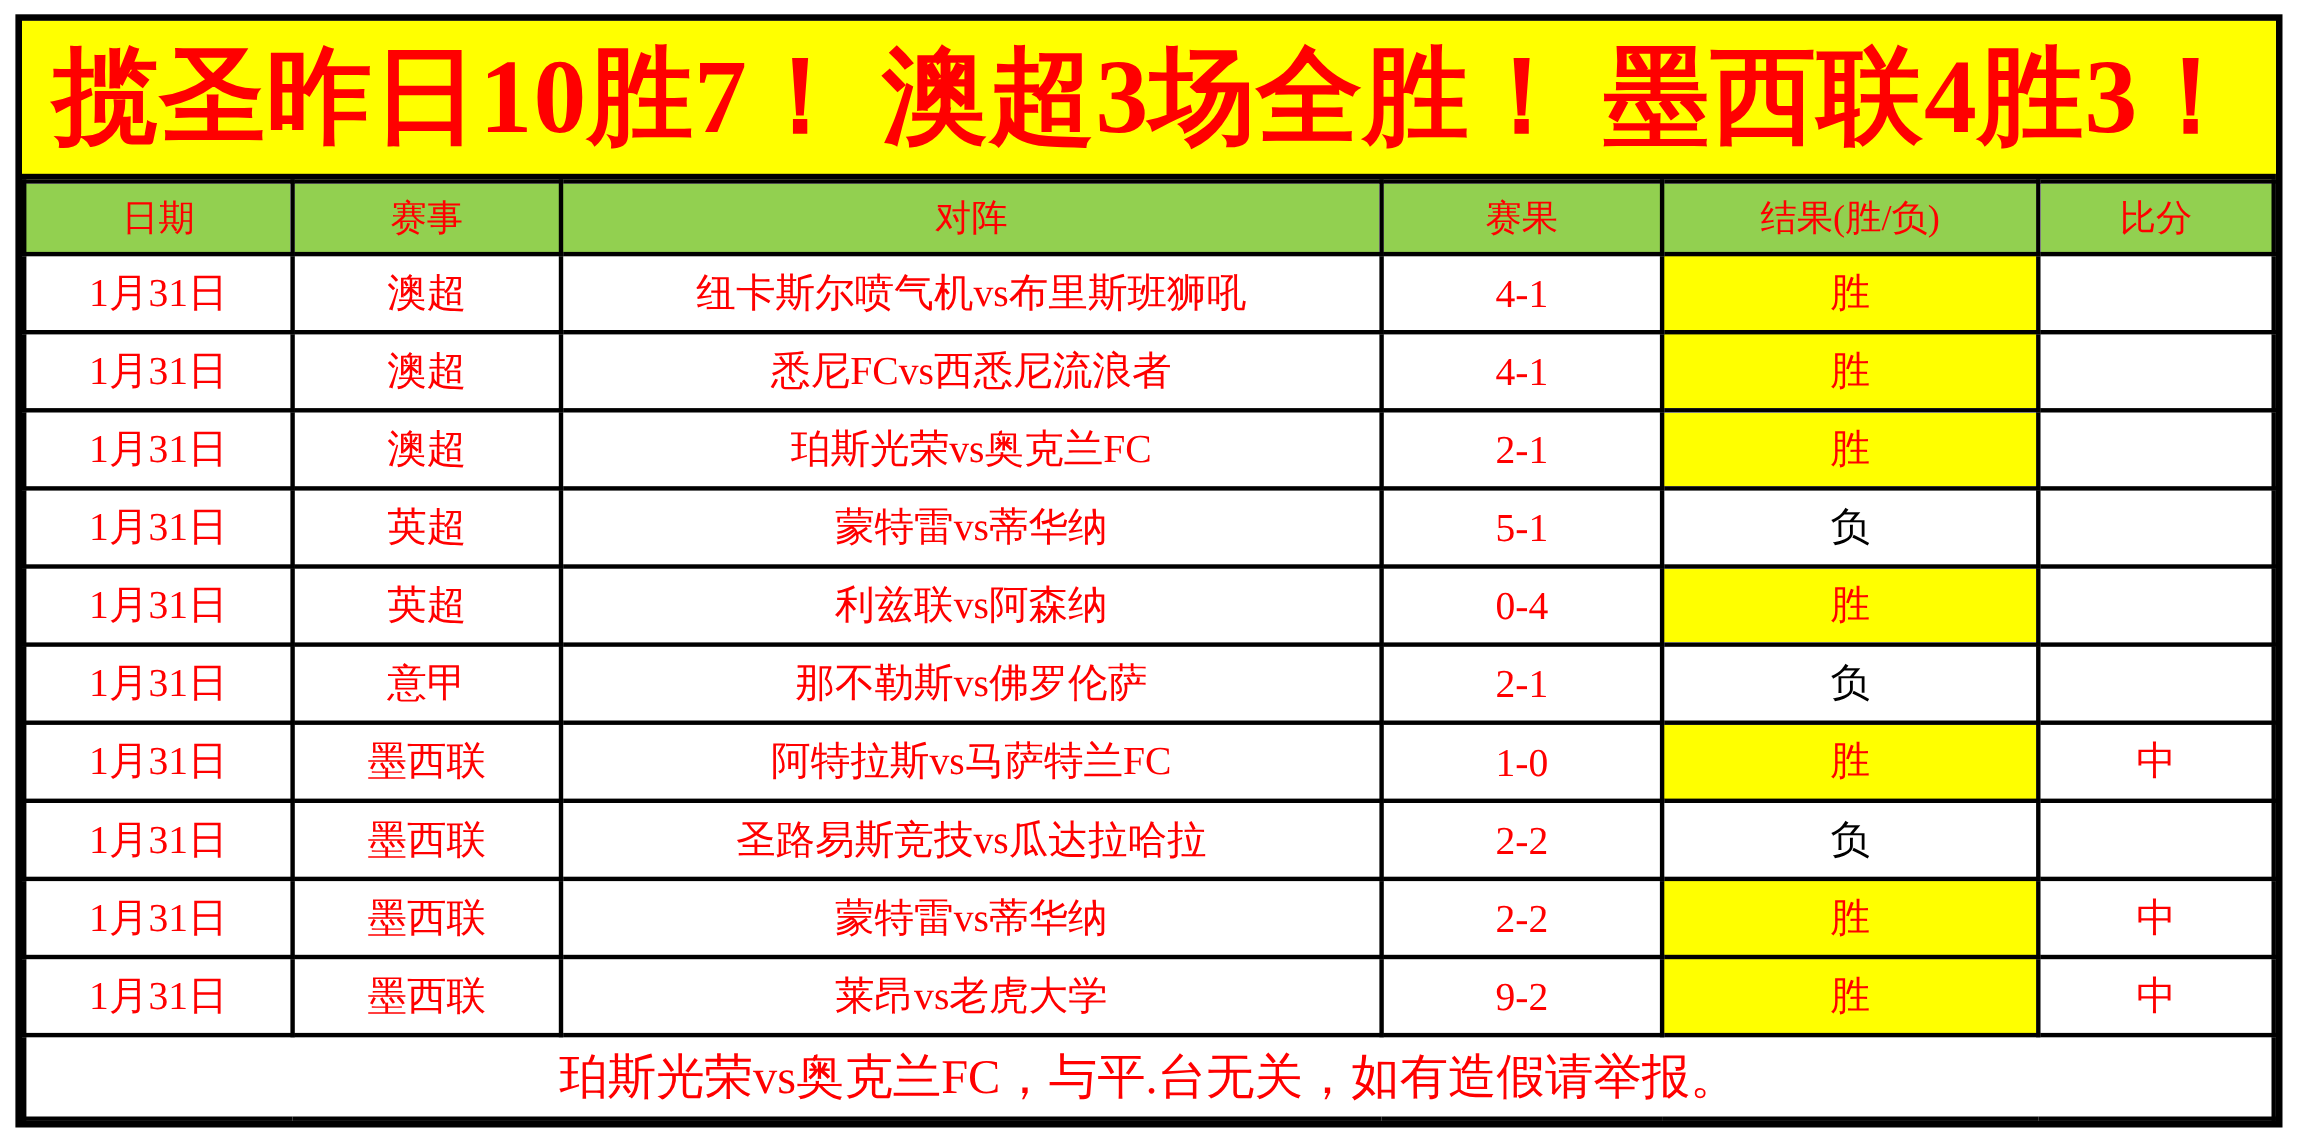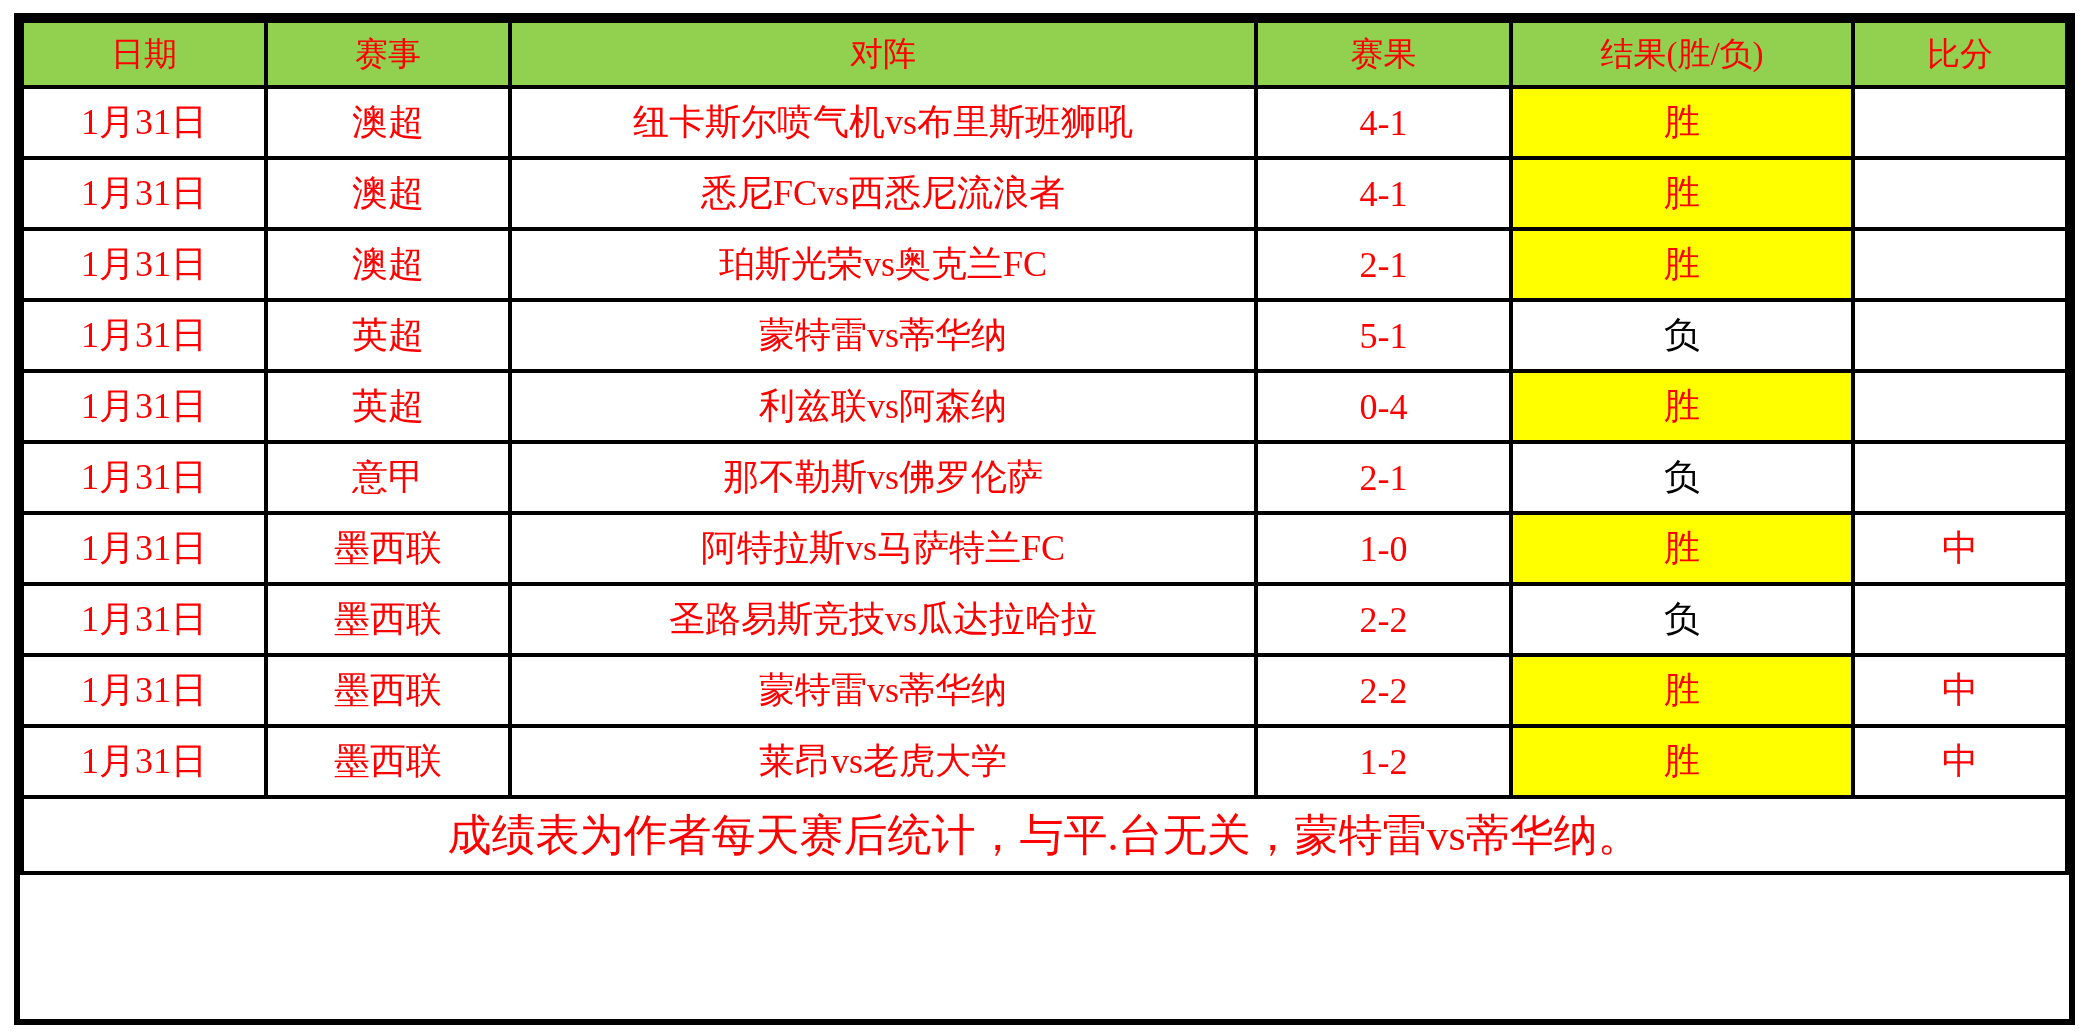--- a/index.html
+++ b/index.html
@@ -71,20 +71,23 @@
   col.c-match  { width: 746px; }
   col.c-score  { width: 255px; }
   col.c-result { width: 342px; }
   col.c-mark   { width: auto;  }
 </style>
 </head>
 <body>
 
 <div class="sheet">
 
+  <div class="banner">
+    <span>揽圣昨日10胜7！ 澳超3场全胜！ 墨西联4胜3！</span>
+  </div>
 
   <table class="grid">
     <colgroup>
       <col class="c-date">
         <col class="c-league">
         <col class="c-match">
       <col class="c-score">
         <col class="c-result">
         <col class="c-mark">
     </colgroup>
@@ -168,25 +171,25 @@
     <td>墨西联</td>
     <td>蒙特雷vs蒂华纳</td>
     <td>2-2</td>
     <td class="result win">胜</td>
     <td>中</td>
   </tr>
         <tr>
     <td>1月31日</td>
     <td>墨西联</td>
     <td>莱昂vs老虎大学</td>
-    <td>1-2</td>
+    <td>9-2</td>
     <td class="result win">胜</td>
     <td>中</td>
   </tr>
       </tbody>
     <tfoot>
       <tr>
-        <td colspan="6">成绩表为作者每天赛后统计，与平.台无关，蒙特雷vs蒂华纳。</td>
+        <td colspan="6">珀斯光荣vs奥克兰FC，与平.台无关，如有造假请举报。</td>
       </tr>
     </tfoot>
   </table>
 
 </div>
 
 </body></html>

